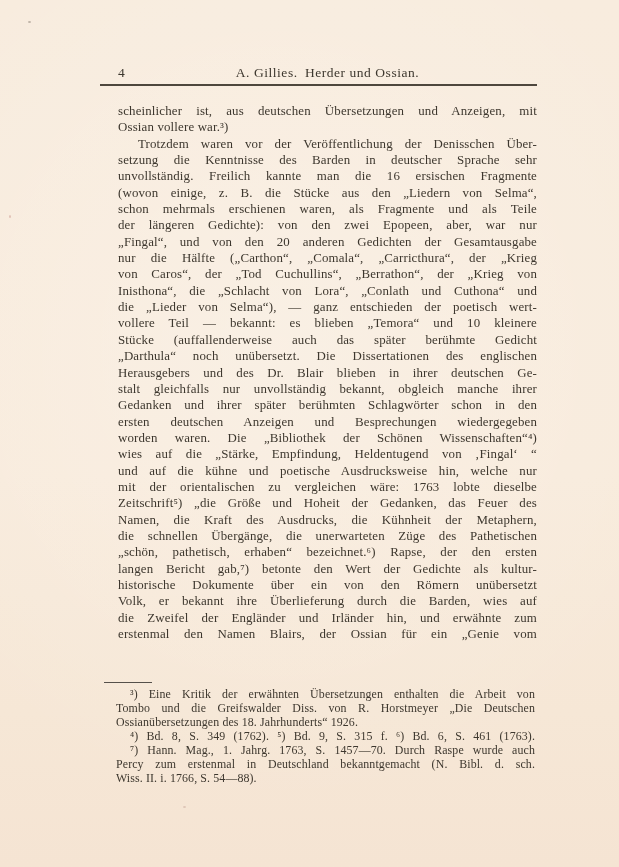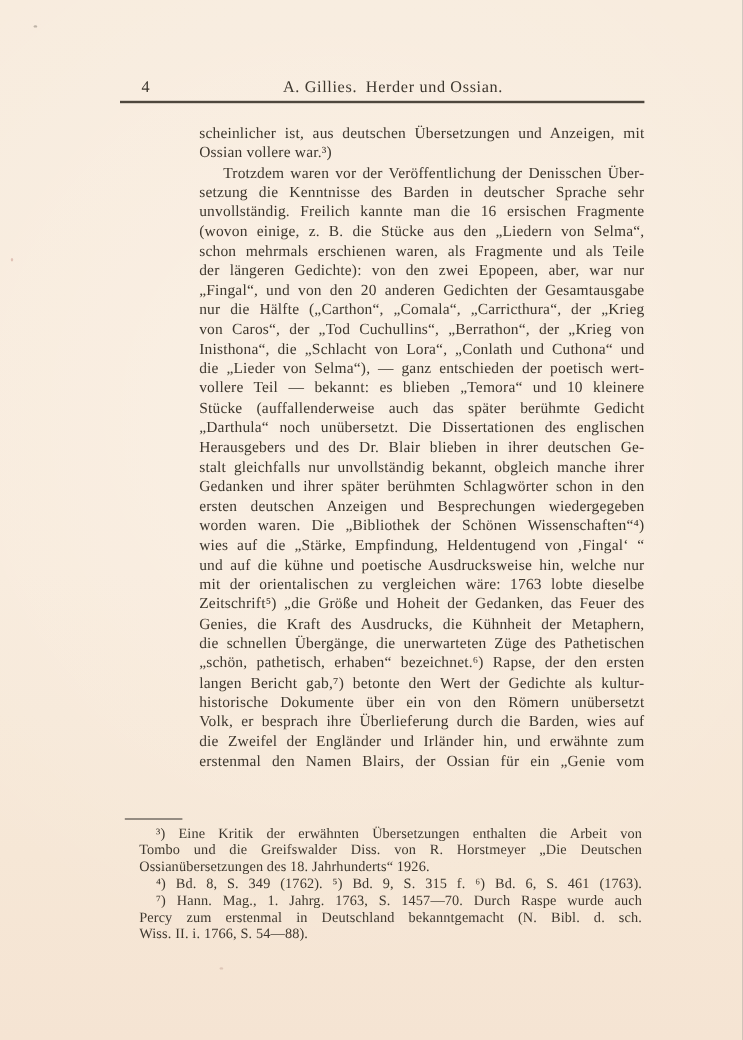--- a/index.html
+++ b/index.html
@@ -67,21 +67,20 @@
     font-size: 12.9px;
     line-height: 16.35px;
     letter-spacing: 0.012em;
   }
   .body-line {
     text-align: justify;
     text-align-last: justify;
     white-space: normal;
     height: 16.35px;
     overflow: visible;
-    margin-left: 48px;
   }
   .body-line.flush {
     text-align: left;
     text-align-last: left;
   }
   .body-line.indent { text-indent: 20px; }
 
   .footnote-rule {
     position: absolute;
     top: 682px;
@@ -143,26 +142,26 @@
       <div class="body-line">„Darthula“ noch unübersetzt. Die Dissertationen des englischen</div>
       <div class="body-line">Herausgebers und des Dr. Blair blieben in ihrer deutschen Ge-</div>
       <div class="body-line">stalt gleichfalls nur unvollständig bekannt, obgleich manche ihrer</div>
       <div class="body-line">Gedanken und ihrer später berühmten Schlagwörter schon in den</div>
       <div class="body-line">ersten deutschen Anzeigen und Besprechungen wiedergegeben</div>
       <div class="body-line">worden waren. Die „Bibliothek der Schönen Wissenschaften“⁴)</div>
       <div class="body-line">wies auf die „Stärke, Empfindung, Heldentugend von ‚Fingal‘&nbsp;“</div>
       <div class="body-line">und auf die kühne und poetische Ausdrucksweise hin, welche nur</div>
       <div class="body-line">mit der orientalischen zu vergleichen wäre: 1763 lobte dieselbe</div>
       <div class="body-line">Zeitschrift⁵) „die Größe und Hoheit der Gedanken, das Feuer des</div>
-      <div class="body-line">Genies, die Kraft des Ausdrucks, die Kühnheit der Metaphern,</div>
+      <div class="body-line">Namen, die Kraft des Ausdrucks, die Kühnheit der Metaphern,</div>
       <div class="body-line">die schnellen Übergänge, die unerwarteten Züge des Pathetischen</div>
       <div class="body-line">„schön, pathetisch, erhaben“ bezeichnet.⁶) Rapse, der den ersten</div>
       <div class="body-line">langen Bericht gab,⁷) betonte den Wert der Gedichte als kultur-</div>
       <div class="body-line">historische Dokumente über ein von den Römern unübersetzt</div>
-      <div class="body-line">Volk, er besprach ihre Überlieferung durch die Barden, wies auf</div>
+      <div class="body-line">Volk, er bekannt ihre Überlieferung durch die Barden, wies auf</div>
       <div class="body-line">die Zweifel der Engländer und Irländer hin, und erwähnte zum</div>
       <div class="body-line">erstenmal den Namen Blairs, der Ossian für ein „Genie vom</div>
     </main>
 
   <div class="footnote-rule"></div>
   <section class="footnotes" id="footnote-lines">
       <div class="footnote-line indent">³) Eine Kritik der erwähnten Übersetzungen enthalten die Arbeit von</div>
       <div class="footnote-line">Tombo und die Greifswalder Diss. von R. Horstmeyer „Die Deutschen</div>
       <div class="footnote-line flush">Ossianübersetzungen des 18. Jahrhunderts“ 1926.</div>
       <div class="footnote-line indent">⁴) Bd. 8, S. 349 (1762). ⁵) Bd. 9, S. 315 f. ⁶) Bd. 6, S. 461 (1763).</div>

